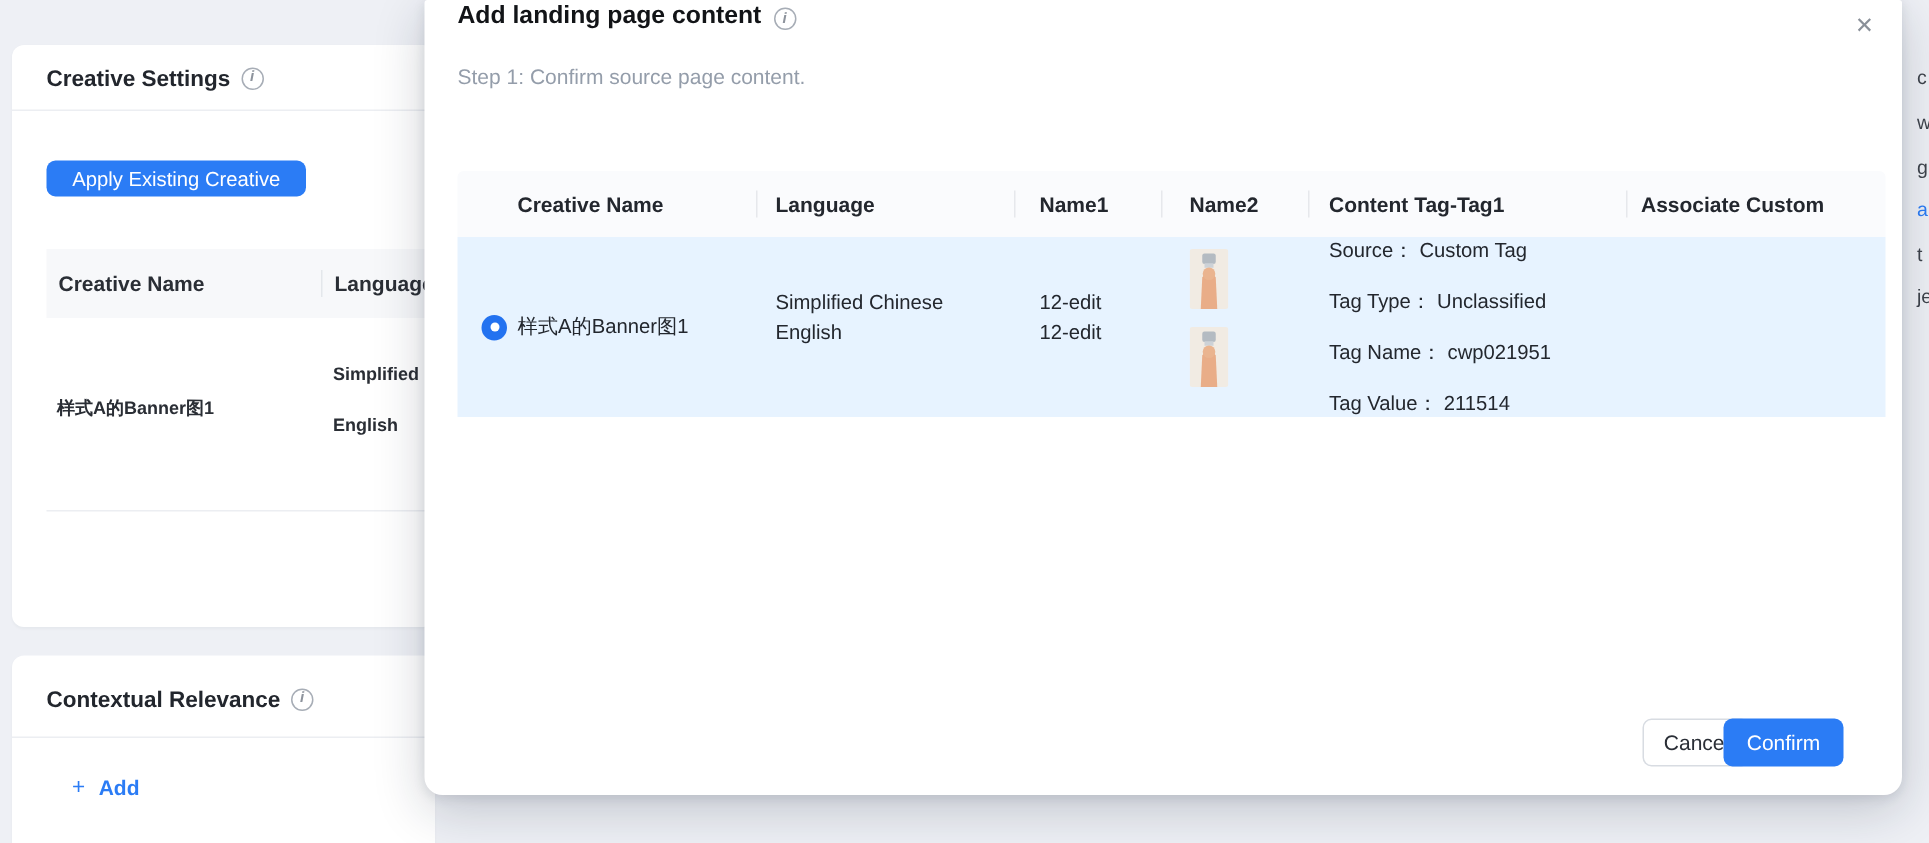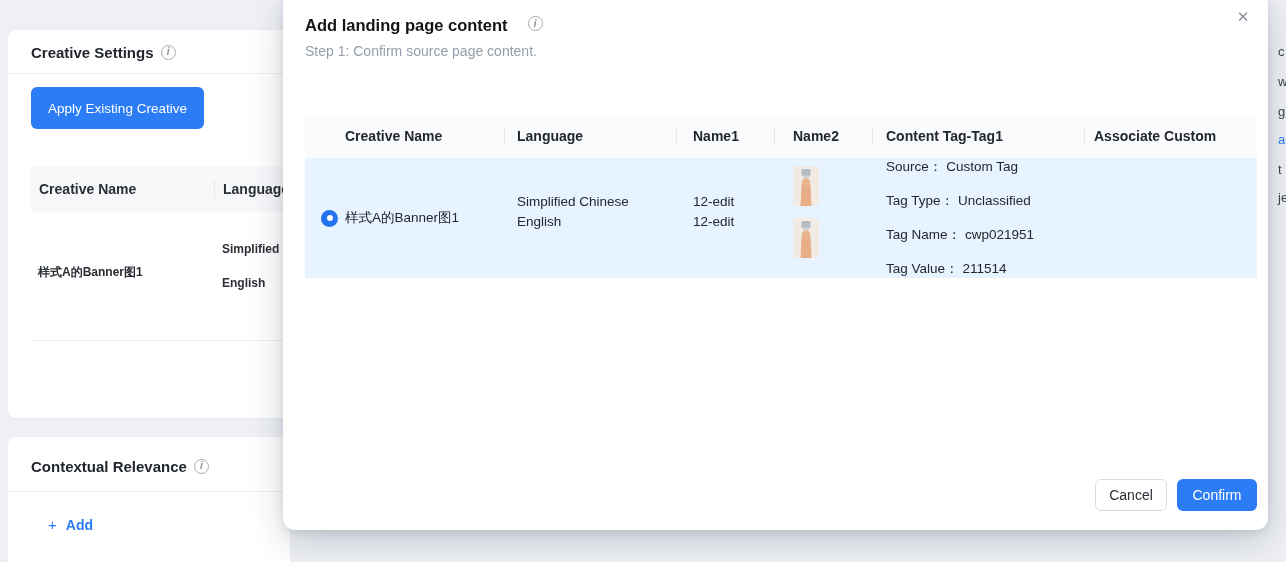--- a/index.html
+++ b/index.html
@@ -33,21 +33,21 @@
     display:inline-flex; width:15px; height:15px; border:1px solid #a7adb6; border-radius:50%;
     color:#8d939c; font-size:10px; font-style:italic; font-weight:700;
     align-items:center; justify-content:center; line-height:1;
   }
 
   .btn-blue {
     background:#2b7cf5; color:#fff; border:none; border-radius:6px;
     font-family:"Liberation Sans", sans-serif; font-size:13.5px;
     cursor:pointer;
   }
-  #apply-btn { position:absolute; left:23px; top:57px; width:173px; height:42px; }
+  #apply-btn { position:absolute; left:23px; top:77px; width:173px; height:24px; }
 
   
   .bg-table-header {
     position:absolute; left:23px; top:136px; width:259px; height:46px;
     background:#f7f8fa; display:flex; align-items:center;
     font-size:14px; font-weight:700; color:#2a2e35;
   }
   .bg-th1 { width:184px; padding-left:8px; position:relative; }
   .bg-th1::after { content:""; position:absolute; right:0; top:50%; transform:translateY(-50%); width:1px; height:18px; background:#e4e7eb; }
   .bg-th2 { padding-left:8px; }
@@ -69,22 +69,22 @@
   .frag-link { color:#2b7cf5; }
   .frag-underline { text-decoration:underline; }
 
   
   #modal {
     position:absolute; left:283px; top:0; width:985px; height:530px;
     background:#fff; border-radius:2px 2px 12px 12px;
     box-shadow:0 10px 34px rgba(20,30,50,.20), 0 2px 8px rgba(20,30,50,.10);
   }
   #modal-title {
-    position:absolute; left:22px; top:16px; font-size:16.5px; font-weight:700; color:#121417;
-    display:flex; align-items:flex-start; gap:20px;
+    position:absolute; left:22px; top:1px; font-size:16.5px; font-weight:700; color:#121417;
+    display:flex; align-items:flex-end; gap:8px;
   }
   #modal-subtitle { position:absolute; left:22px; top:43px; font-size:14px; color:#949daa; }
   #modal-close {
     position:absolute; right:14px; top:6px; width:22px; height:22px;
     color:#8a9099; font-size:15px; display:flex; align-items:center; justify-content:center; cursor:pointer;
   }
 
   
   #modal-table { position:absolute; left:22px; top:114px; width:952px; }
   .mt-header {
@@ -122,21 +122,21 @@
   .tag-lines .tline { line-height:22px; white-space:nowrap; font-size:13.5px; }
   .tline .tlabel { color:#23272e; }
   .tline .tvalue { color:#23272e; margin-left:4px; }
 
   
   #cancel-btn {
     position:absolute; left:812px; top:479px; width:72px; height:32px;
     background:#fff; border:1px solid #d8dce2; border-radius:6px;
     font-family:"Liberation Sans", sans-serif; font-size:14px; color:#2a2e36; cursor:pointer;
   }
-  #confirm-btn { position:absolute; left:894px; top:479px; width:80px; height:32px; font-size:14px; border-radius:6px; }
+  #confirm-btn { position:absolute; left:866px; top:479px; width:80px; height:32px; font-size:14px; border-radius:6px; }
 </style>
 </head>
 <body>
 
 <div class="card" id="creative-card">
   <div class="card-title">
     <span>Creative Settings</span>
     <span class="info-icon">i</span>
   </div>
   <div class="hdivider" style="top:43px;"></div>

